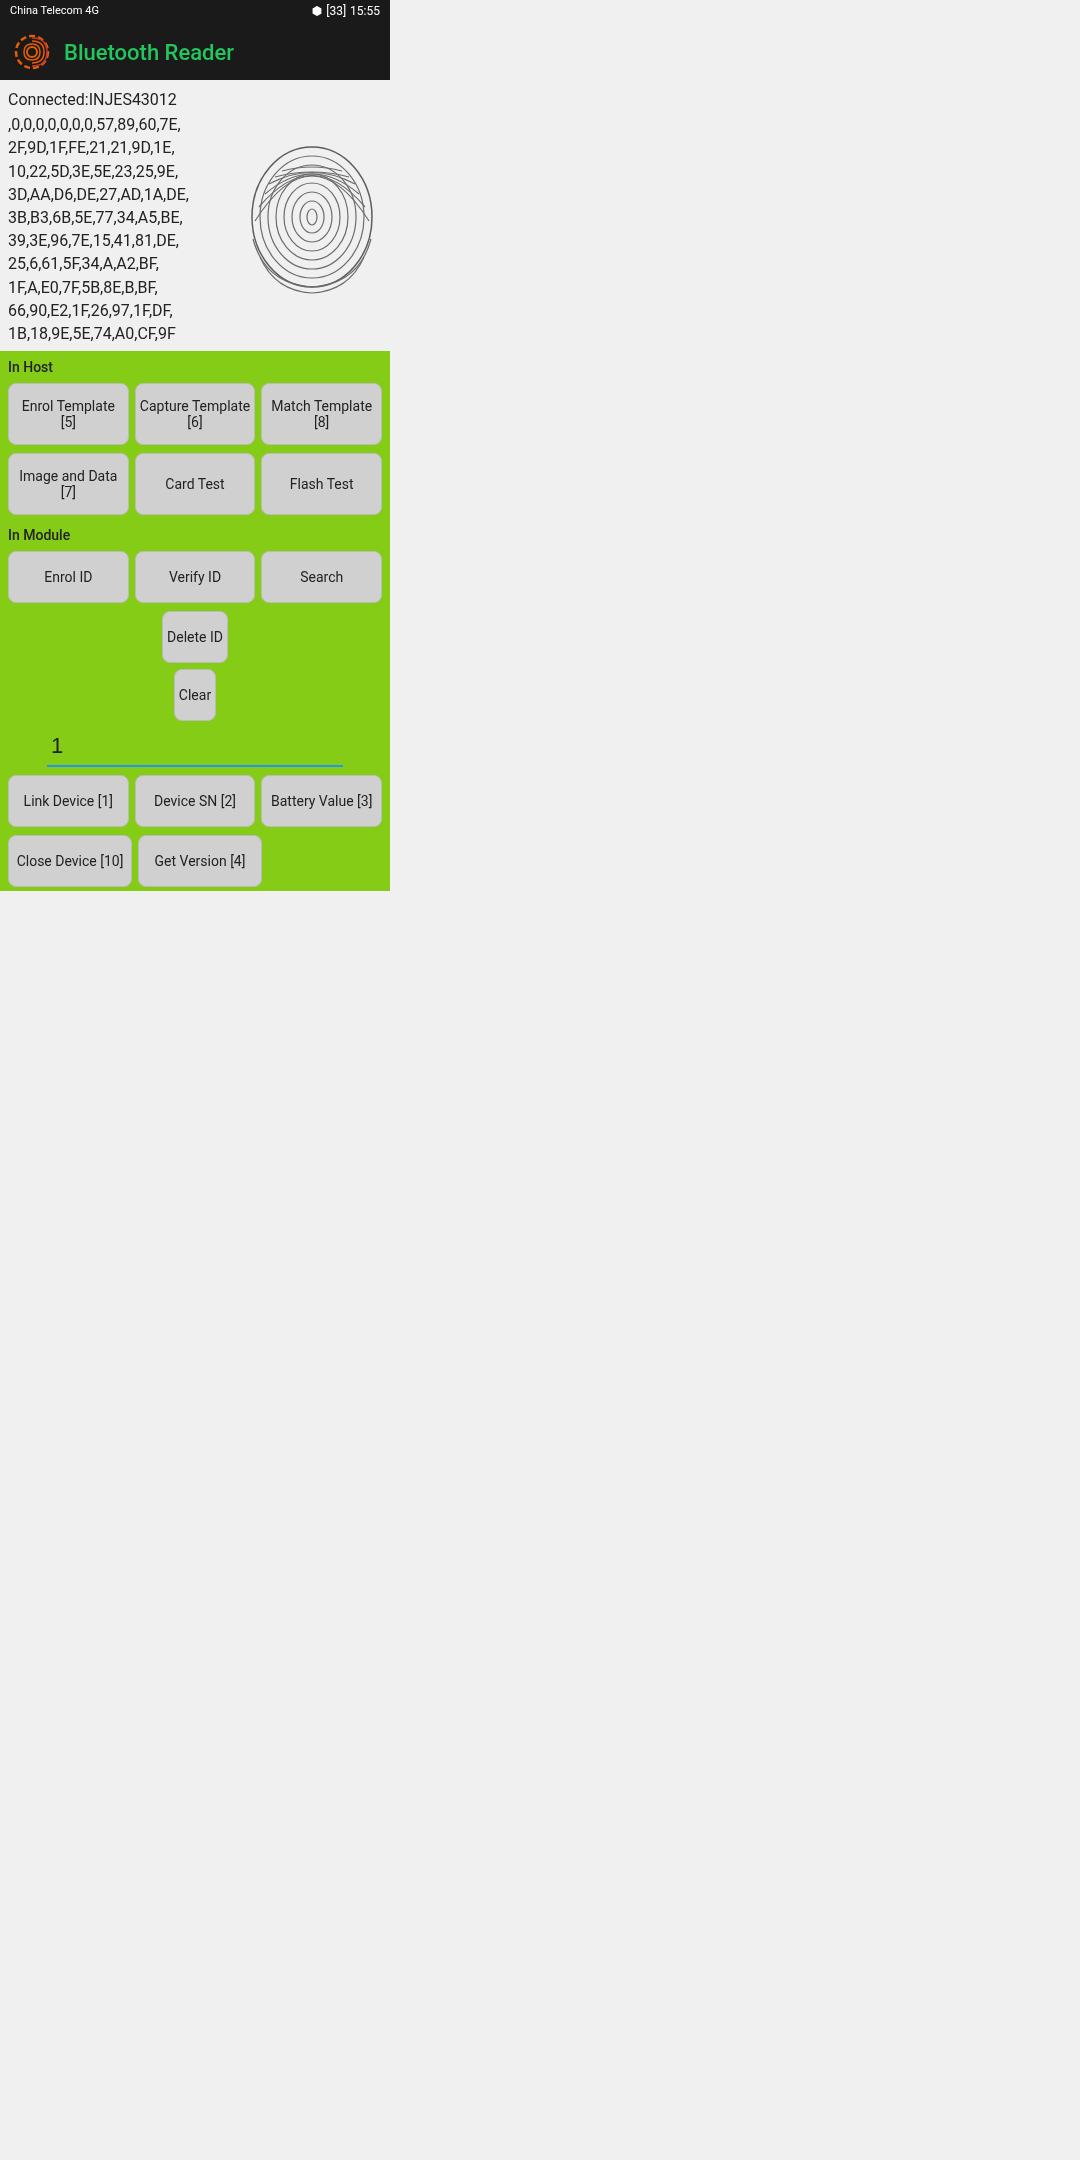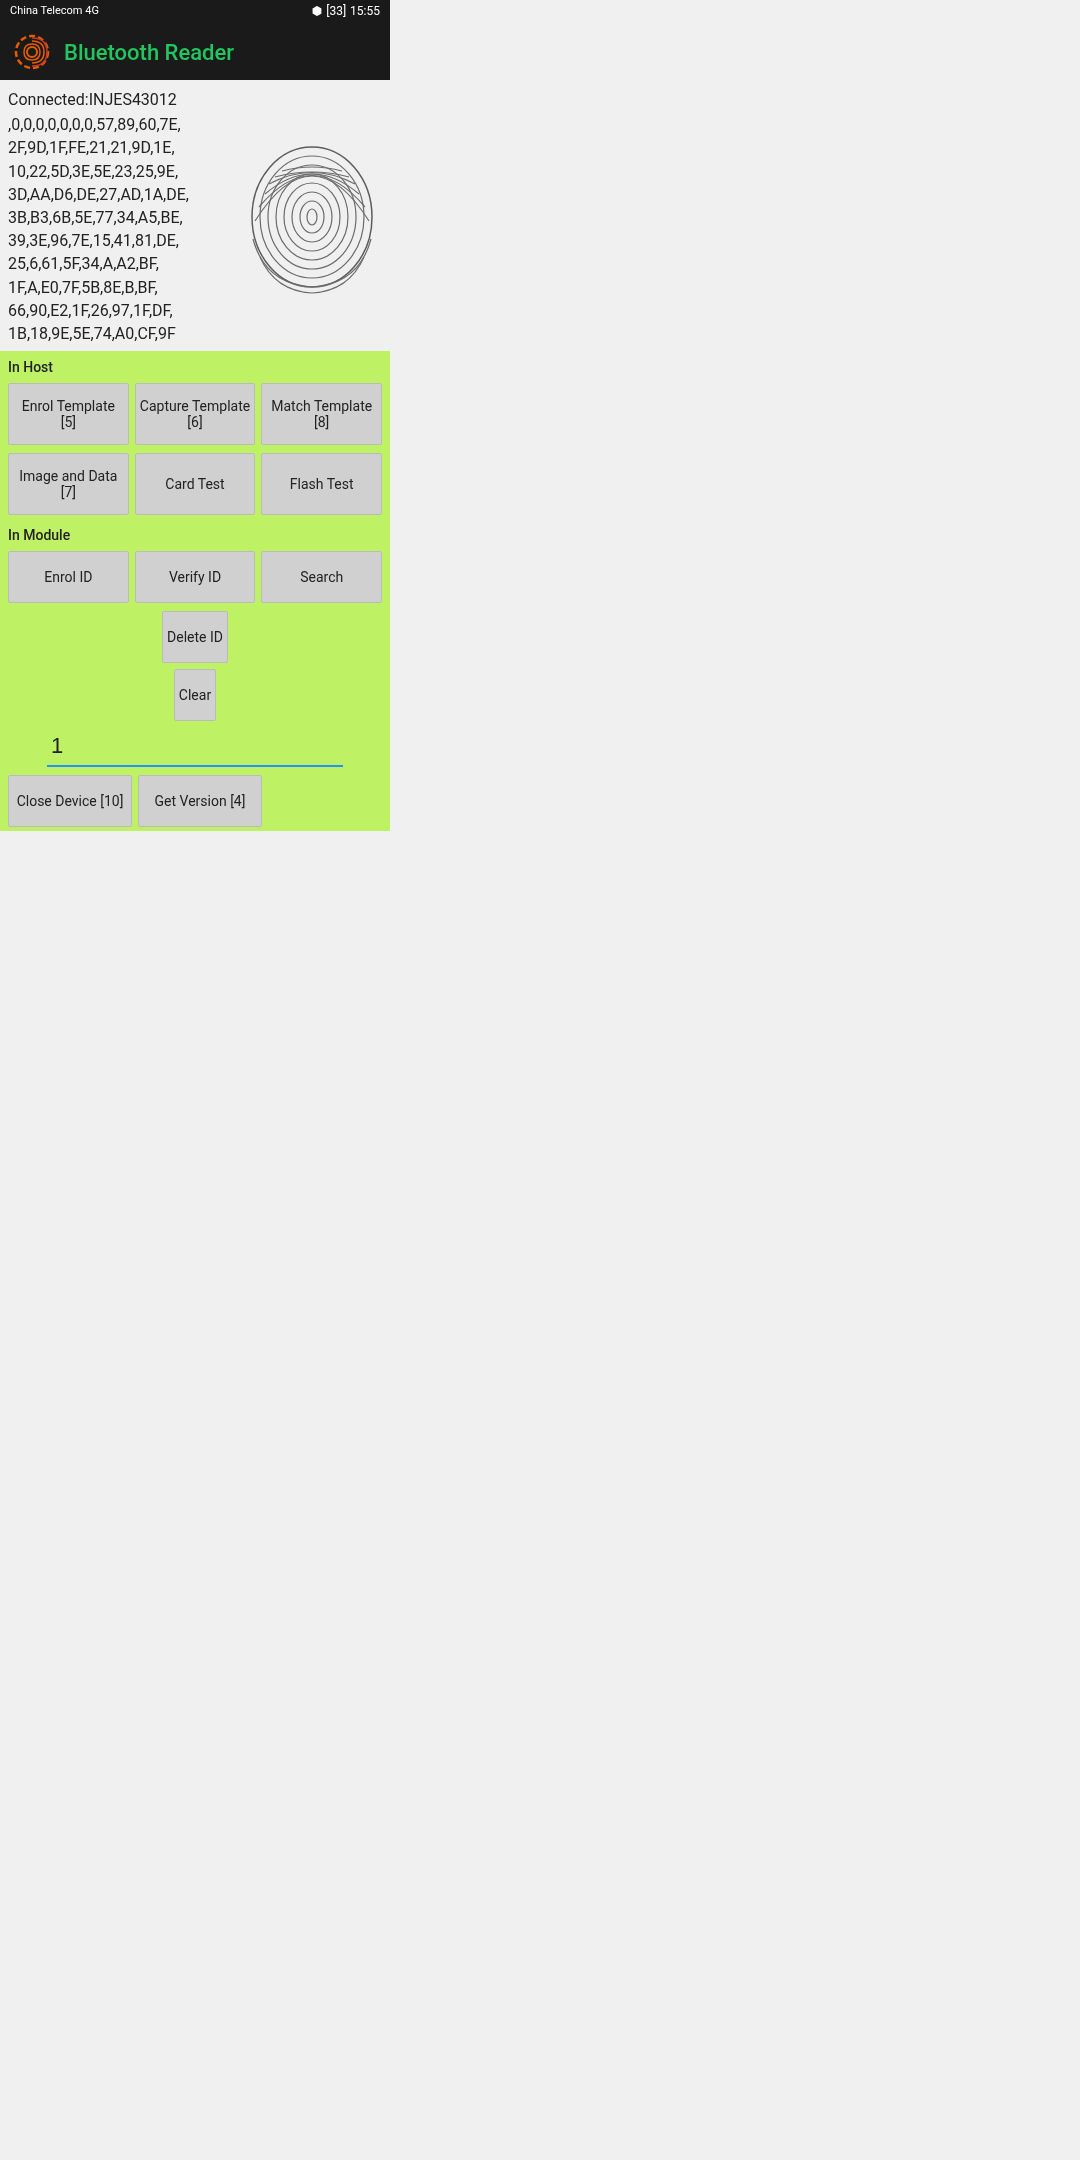--- a/index.html
+++ b/index.html
@@ -46,21 +46,21 @@
       justify-content: center;
     }
     .app-title {
       font-size: 22px;
       font-weight: 500;
       color: #22c55e;
     }
 
     
     .content {
-      background: #bef264;
+      background: #84cc16;
       padding: 0;
     }
 
     
     .data-area {
       background: #f0f0f0;
       padding: 8px 8px 6px 8px;
       display: flex;
       gap: 8px;
       min-height: 200px;
@@ -94,21 +94,21 @@
       display: flex;
       gap: 6px;
       padding: 4px 8px;
     }
     .btn-row .app-btn {
       flex: 1;
     }
     .app-btn {
       background: #d0d0d0;
       border: 1px solid #bbb;
-      border-radius: 2px;
+      border-radius: 8px;
       padding: 14px 4px;
       font-size: 14px;
       color: #222;
       cursor: pointer;
       text-align: center;
       font-family: inherit;
       min-height: 52px;
       display: flex;
       align-items: center;
       justify-content: center;
@@ -244,20 +244,25 @@
     <button class="app-btn">Search</button>
   </div>
 
   <div class="input-row">
     <button class="app-btn">Delete ID</button>
     <button class="app-btn">Clear</button>
     <input class="id-input" type="text" value="1" style="">
   </div>
 
 
+  <div class="btn-row">
+    <button class="app-btn">Link Device [1]</button>
+    <button class="app-btn">Device SN [2]</button>
+    <button class="app-btn">Battery Value [3]</button>
+  </div>
 
   <div class="btn-row">
     <button class="app-btn">Close Device [10]</button>
     <button class="app-btn">Get Version [4]</button>
     <div style="flex:1"></div>
   </div>
 
 </div>
 
 </body></html>

